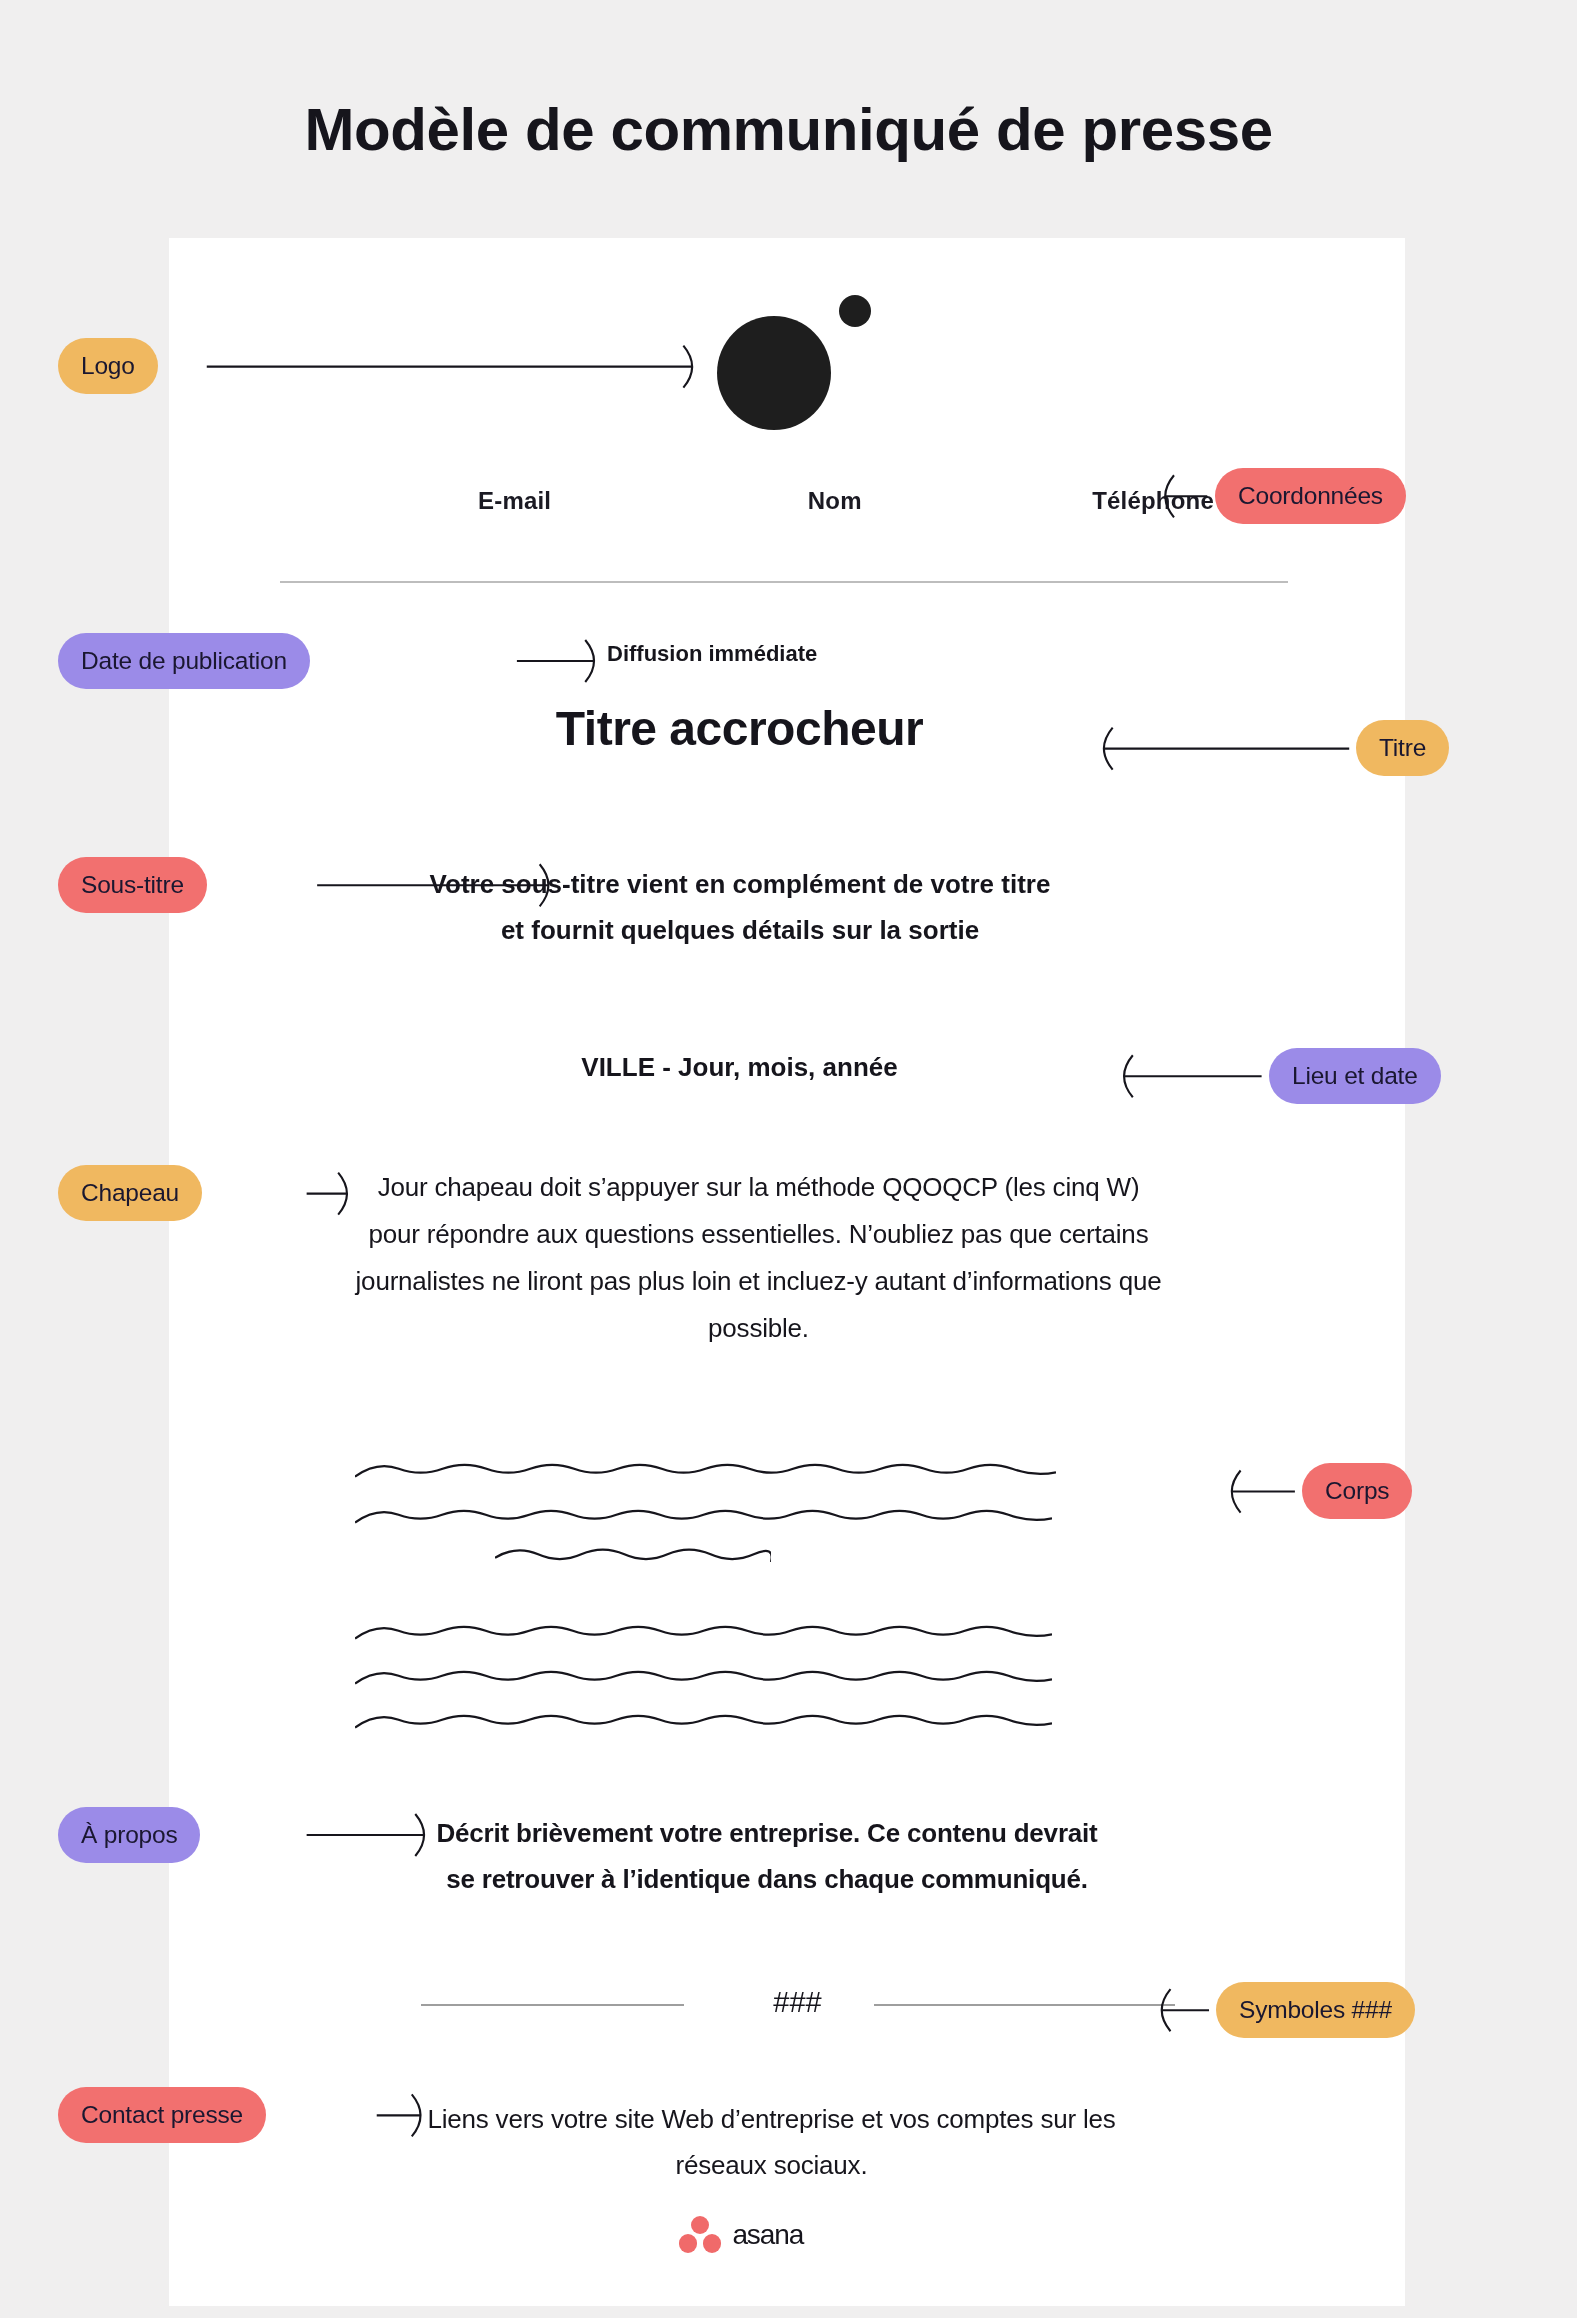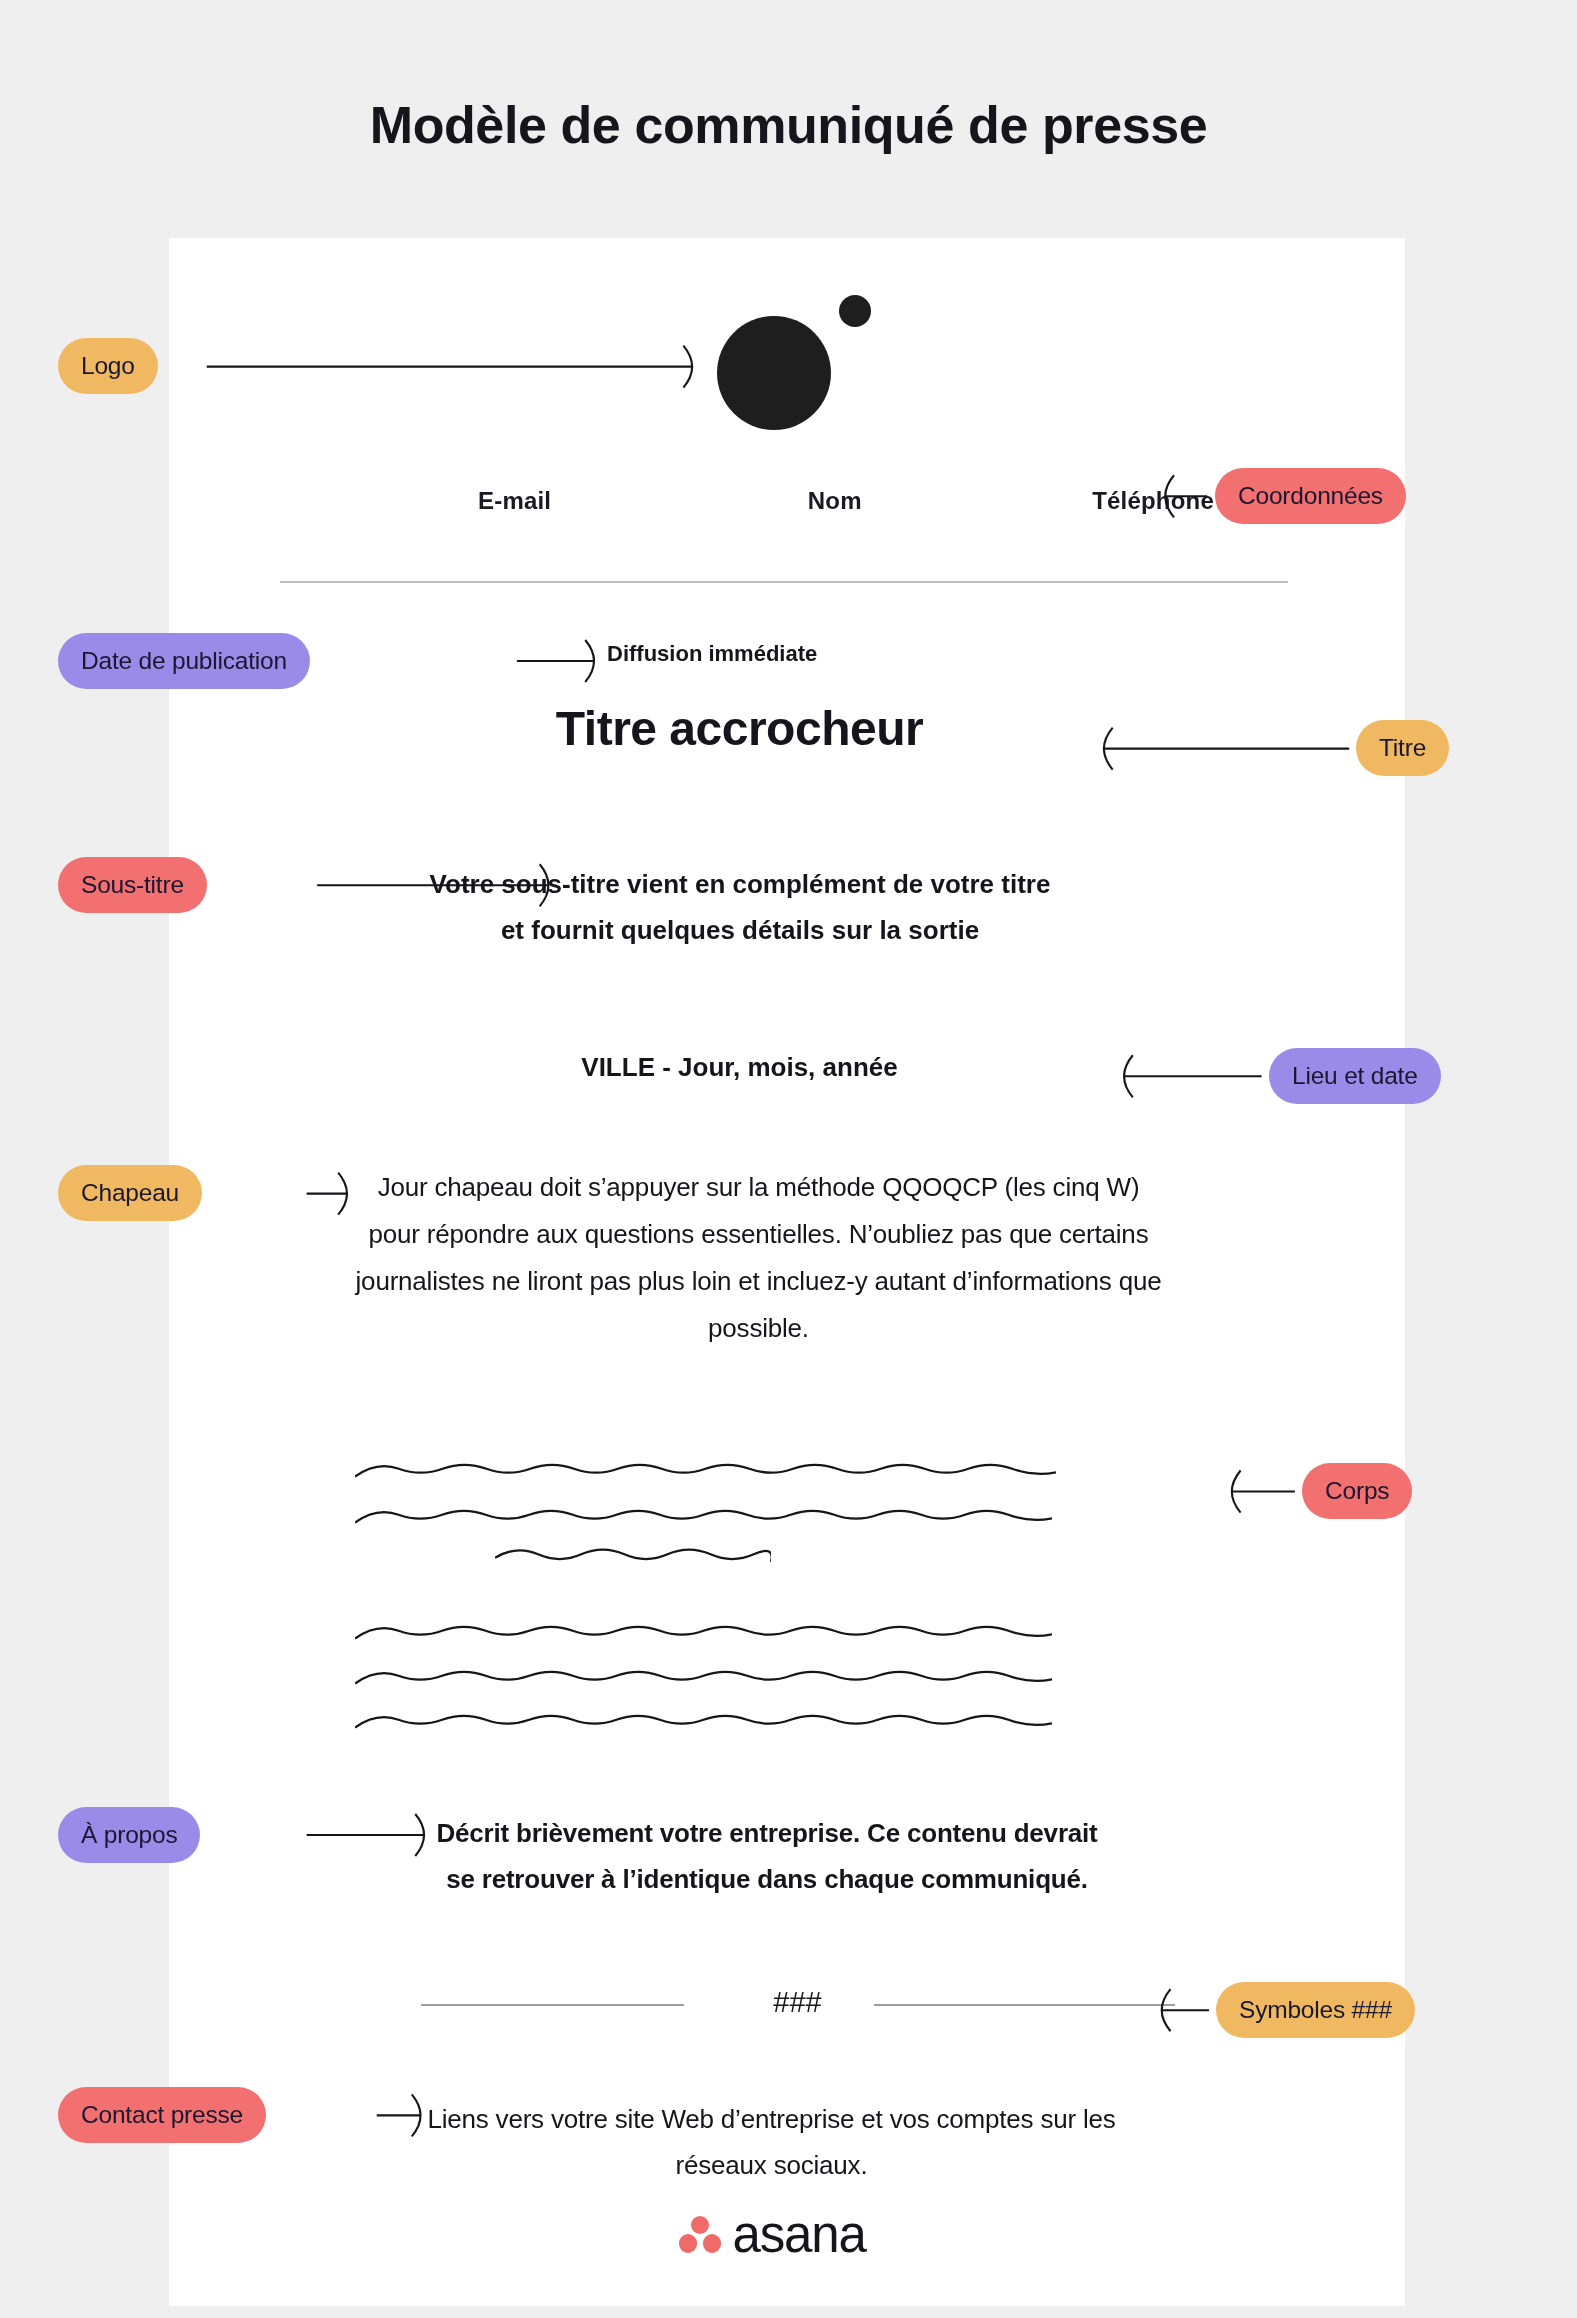--- a/index.html
+++ b/index.html
@@ -9,21 +9,21 @@
     font-family:"Liberation Sans", sans-serif;
     position:relative;
     overflow:hidden;
     color:#1B1A23;
   }
 
   
   .page-title{
     position:absolute;top:95px;left:0;width:1577px;
     text-align:center;
-    font-size:52px;
+    font-size:60px;
     font-weight:700;
     letter-spacing:-0.4px;
     color:#16151C;
   }
 
   
   .doc-card{
     position:absolute;
     left:169px;top:238px;
     width:1236px;height:2068px;
@@ -123,21 +123,21 @@
     position:absolute;left:679px;top:2208px;
     width:202px;height:53px;
     display:flex;align-items:center;gap:11.4px;
   }
   .asana-mark{position:relative;width:42px;height:37px;}
   .asana-mark i{position:absolute;width:18.4px;height:18.4px;border-radius:50%;background:#F06A6A;display:block;}
   .asana-mark i.top{left:12px;top:0;}
   .asana-mark i.bl{left:0;top:18.4px;}
   .asana-mark i.br{left:24px;top:18.4px;}
   .asana-word{
-    font-size:51px;font-weight:400;letter-spacing:-1.1px;color:#16151C;
+    font-size:28px;font-weight:400;letter-spacing:-1.1px;color:#16151C;
     line-height:37px;
   }
 
   
   .pill{
     position:absolute;
     display:flex;align-items:center;justify-content:center;
     border-radius:42px;
     font-size:24.5px;
     letter-spacing:-0.2px;

